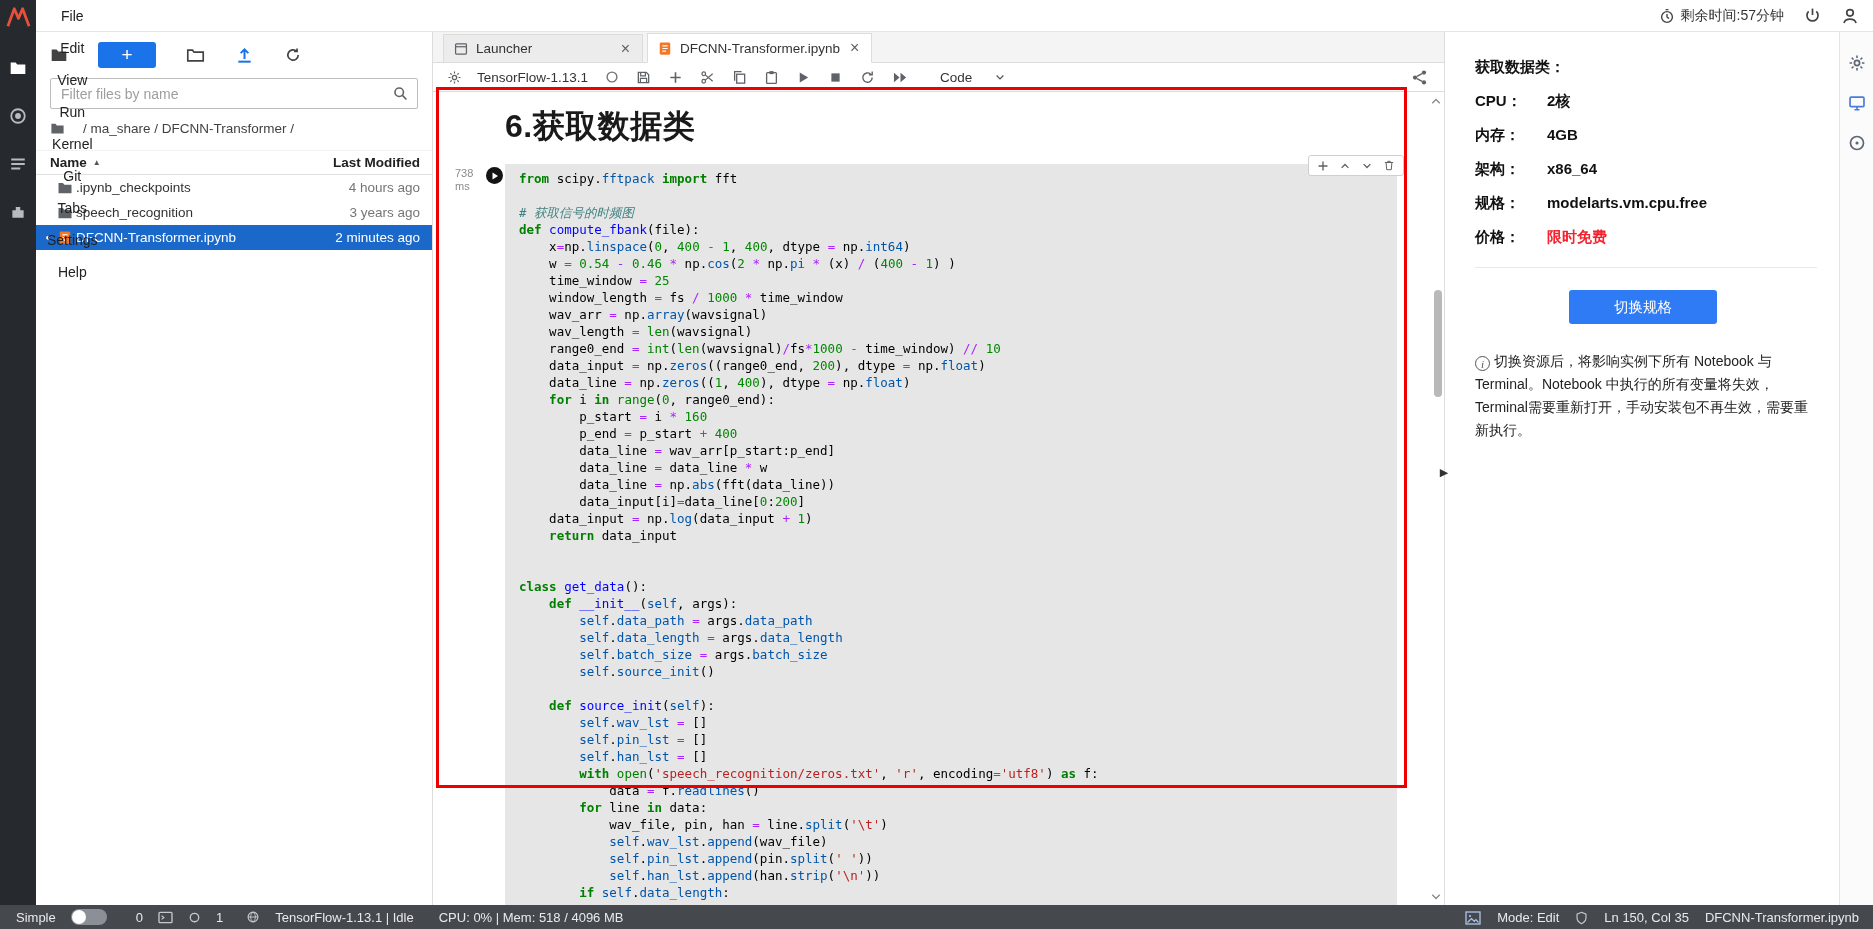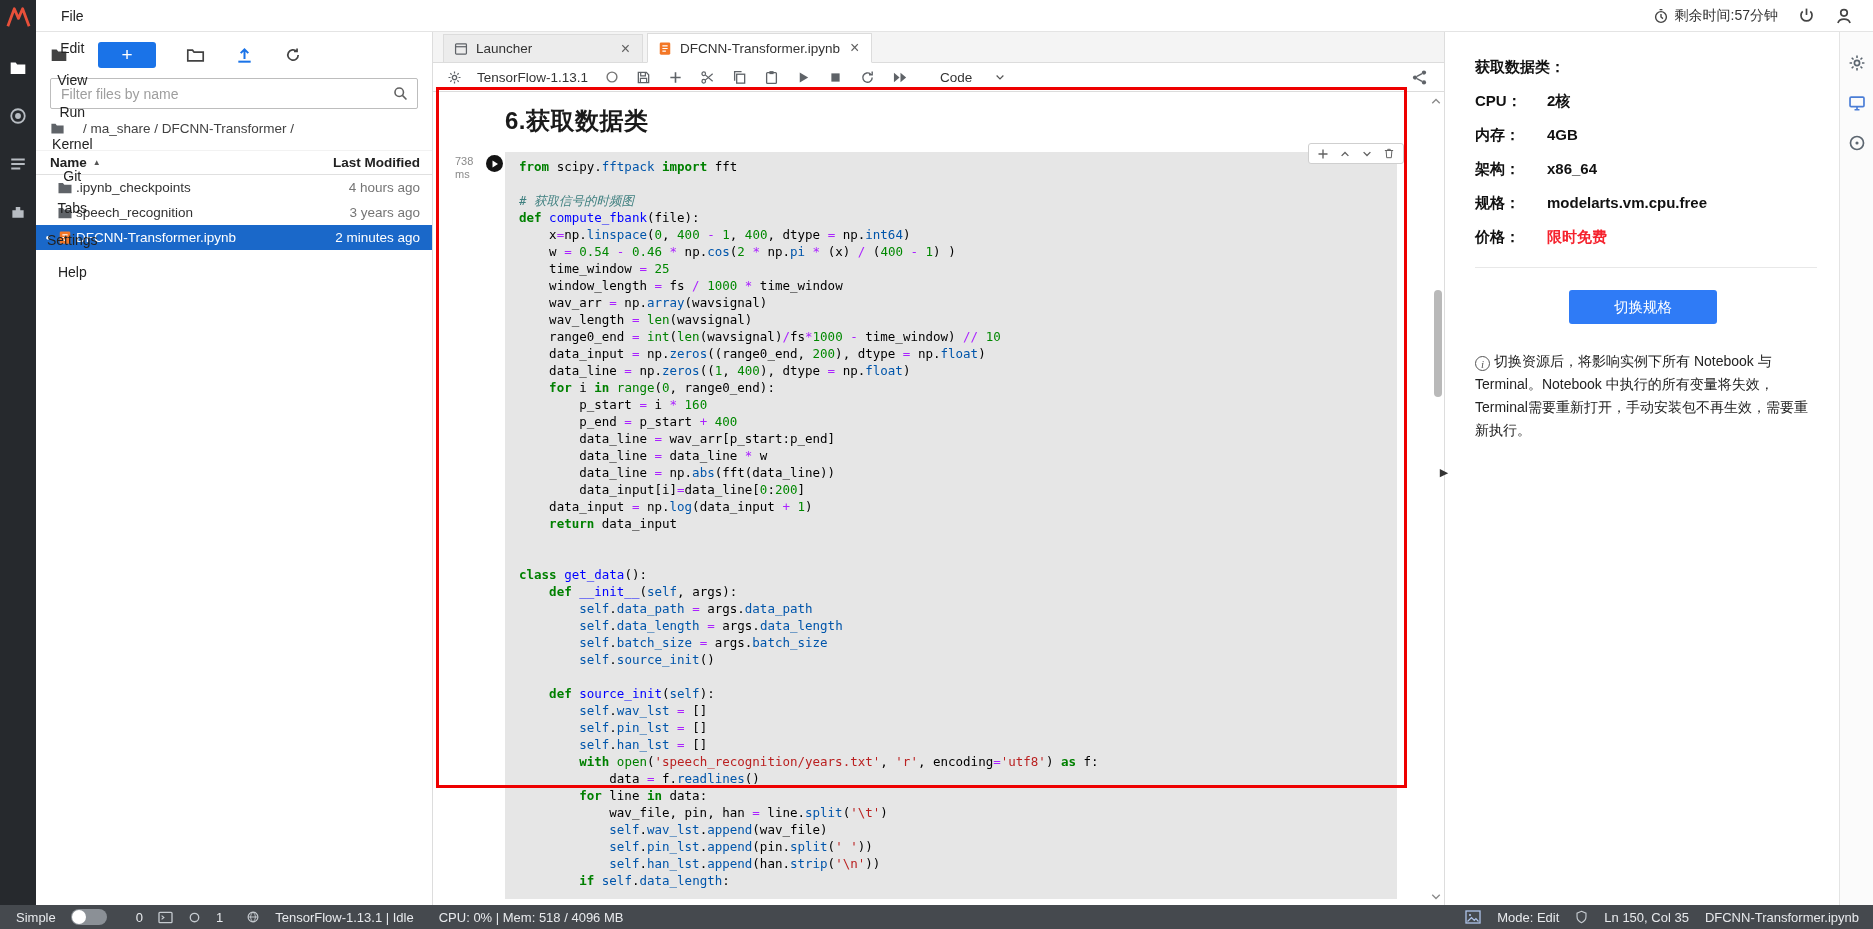--- a/index.html
+++ b/index.html
@@ -4,21 +4,21 @@
 <style>
   html,body{margin:0;padding:0;width:1873px;height:929px;overflow:hidden;background:#fff;
     font-family:"Liberation Sans","DejaVu Sans",sans-serif;-webkit-font-smoothing:antialiased;}
   *{box-sizing:border-box;}
   svg{display:block;}
   
   #menubar{position:absolute;left:36px;top:0;right:0;height:32px;background:#fff;border-bottom:1px solid #e4e4e4;
     display:flex;align-items:center;z-index:6;}
   #menu-items{display:flex;align-items:center;height:100%;flex-direction:column;}
   .menu-item{padding:0 11px;font-size:14px;color:#222;line-height:32px;cursor:default;}
-  .menubar-right{margin-left:auto;display:flex;align-items:center;gap:20px;padding-right:20px;color:#444;}
+  .menubar-right{margin-left:auto;display:flex;align-items:center;gap:20px;padding-right:14px;color:#444;}
   .time-wrap{display:flex;align-items:center;gap:6px;font-size:14px;color:#333;}
   
   #left-strip{position:absolute;left:0;top:0;width:36px;bottom:24px;background:#26292d;display:flex;
     flex-direction:column;align-items:center;z-index:7;}
   #left-strip .logo{margin-top:5px;}
   #left-strip .strip-icon{margin-top:30px;color:#b7bcc2;}
   #left-strip .strip-icon.active{color:#ffffff;}
   
   #file-panel{position:absolute;left:36px;top:32px;width:397px;bottom:24px;background:#fff;border-right:1px solid #ddd;z-index:5;}
   .fb-toolbar{display:flex;align-items:center;gap:30px;padding:10px 16px 8px 14px;height:44px;color:#424242;}
@@ -50,21 +50,21 @@
     border:1px solid #dcdcdc;border-bottom:none;margin-right:4px;font-size:13.5px;color:#333;min-width:200px;cursor:default;}
   .tab.active{background:#fff;height:30px;margin-bottom:-1px;border-bottom:1px solid #fff;}
   .tab .tab-label{flex:1;white-space:nowrap;}
   .tab .tab-close{color:#616161;font-size:16px;line-height:14px;padding:0 2px;cursor:pointer;}
   #nb-toolbar{height:29px;background:#fff;border-bottom:1px solid #dcdcdc;display:flex;align-items:center;
     gap:17px;padding:0 16px 0 14px;color:#5f6368;}
   #nb-toolbar .kernel-name{font-size:13.5px;color:#333;margin-left:-2px;}
   .cell-type{display:flex;align-items:center;gap:22px;margin-left:14px;color:#333;font-size:13.5px;}
   #share-ic{margin-left:auto;color:#5f6368;}
   #nb-content{position:absolute;left:0;top:61px;right:0;bottom:0;background:#fff;overflow:hidden;}
-  #nb-heading{margin:12px 0 0 72px;font-size:24px;font-weight:600;color:#1a1a1a;letter-spacing:0.5px;}
+  #nb-heading{margin:12px 0 0 72px;font-size:32px;font-weight:600;color:#1a1a1a;letter-spacing:0.5px;}
   .cell{position:relative;display:flex;margin:15px 0 0 16px;}
   .gutter{position:relative;width:56px;flex:none;}
   .exec{padding:3px 0 0 6px;font-size:11px;line-height:13px;color:#8a8a8a;}
   .run-btn{position:absolute;top:3px;right:2px;width:17px;height:17px;border-radius:50%;background:#141414;
     border:none;padding:0;display:flex;align-items:center;justify-content:center;cursor:pointer;}
   .editor{width:892px;background:#e6e6e6;padding:6px 10px 10px 14px;
     font-family:"DejaVu Sans Mono","Liberation Mono",monospace;font-size:12.5px;line-height:17px;color:#000;}
   .cl{white-space:pre;min-height:17px;}
   .tk-k{color:#008000;font-weight:bold;}
   .tk-b{color:#008000;}
@@ -102,21 +102,21 @@
     line-height:14px;text-align:center;color:#555;margin-right:4px;vertical-align:-2px;font-style:italic;font-family:"Liberation Serif",serif;}
   
   #right-strip{position:absolute;left:1839px;top:32px;width:34px;bottom:24px;background:#fbfbfb;border-left:1px solid #e4e4e4;
     display:flex;flex-direction:column;align-items:center;z-index:6;}
   #right-strip .strip-icon{margin-top:22px;color:#5c6670;}
   #right-strip .strip-icon.blue{color:#4a7dd6;}
   
   #statusbar{position:absolute;left:0;right:0;bottom:0;height:24px;background:#45494e;color:#e8eaed;
     display:flex;align-items:center;font-size:13px;z-index:10;}
   .sb-left{display:flex;align-items:center;gap:15px;padding-left:16px;}
-  .sb-right{margin-left:auto;display:flex;align-items:flex-start;gap:16px;padding-right:14px;}
+  .sb-right{margin-left:auto;display:flex;align-items:flex-end;gap:16px;padding-right:14px;}
   .toggle{width:36px;height:16px;border-radius:8px;background:#8b9096;position:relative;cursor:pointer;}
   .toggle .knob{position:absolute;left:1px;top:1px;width:14px;height:14px;border-radius:50%;background:#fff;}
   .sb-icon{display:flex;color:#c6cbd0;}
   .sb-icon.bluish{color:#aec4ea;}
 </style>
 </head>
 <body>
 
 <div id="left-strip">
   <span class="logo">
@@ -416,21 +416,21 @@
           <div class="cl">    <span class="tk-k">def</span> <span class="tk-f">__init__</span>(<span class="tk-v">self</span>, args):</div>
           <div class="cl">        <span class="tk-v">self</span>.<span class="tk-p">data_path</span> <span class="tk-o">=</span> args.<span class="tk-p">data_path</span></div>
           <div class="cl">        <span class="tk-v">self</span>.<span class="tk-p">data_length</span> <span class="tk-o">=</span> args.<span class="tk-p">data_length</span></div>
           <div class="cl">        <span class="tk-v">self</span>.<span class="tk-p">batch_size</span> <span class="tk-o">=</span> args.<span class="tk-p">batch_size</span></div>
           <div class="cl">        <span class="tk-v">self</span>.<span class="tk-p">source_init</span>()</div>
           <div class="cl">&nbsp;</div>
           <div class="cl">    <span class="tk-k">def</span> <span class="tk-f">source_init</span>(<span class="tk-v">self</span>):</div>
           <div class="cl">        <span class="tk-v">self</span>.<span class="tk-p">wav_lst</span> <span class="tk-o">=</span> []</div>
           <div class="cl">        <span class="tk-v">self</span>.<span class="tk-p">pin_lst</span> <span class="tk-o">=</span> []</div>
           <div class="cl">        <span class="tk-v">self</span>.<span class="tk-p">han_lst</span> <span class="tk-o">=</span> []</div>
-          <div class="cl">        <span class="tk-k">with</span> <span class="tk-b">open</span>(<span class="tk-s">'speech_recognition/years.txt'</span>, <span class="tk-s">'r'</span>, encoding<span class="tk-o">=</span><span class="tk-s">'utf8'</span>) <span class="tk-k">as</span> f:</div>
+          <div class="cl">        <span class="tk-k">with</span> <span class="tk-b">open</span>(<span class="tk-s">'speech_recognition/zeros.txt'</span>, <span class="tk-s">'r'</span>, encoding<span class="tk-o">=</span><span class="tk-s">'utf8'</span>) <span class="tk-k">as</span> f:</div>
           <div class="cl">            data <span class="tk-o">=</span> f.<span class="tk-p">readlines</span>()</div>
           <div class="cl">        <span class="tk-k">for</span> line <span class="tk-k">in</span> data:</div>
           <div class="cl">            wav_file, pin, han <span class="tk-o">=</span> line.<span class="tk-p">split</span>(<span class="tk-s">'\t'</span>)</div>
           <div class="cl">            <span class="tk-v">self</span>.<span class="tk-p">wav_lst</span>.<span class="tk-p">append</span>(wav_file)</div>
           <div class="cl">            <span class="tk-v">self</span>.<span class="tk-p">pin_lst</span>.<span class="tk-p">append</span>(pin.<span class="tk-p">split</span>(<span class="tk-s">' '</span>))</div>
           <div class="cl">            <span class="tk-v">self</span>.<span class="tk-p">han_lst</span>.<span class="tk-p">append</span>(han.<span class="tk-p">strip</span>(<span class="tk-s">'\n'</span>))</div>
           <div class="cl">        <span class="tk-k">if</span> <span class="tk-v">self</span>.<span class="tk-p">data_length</span>:</div>
         </div>
       <div class="cell-toolbar">
         <span>

